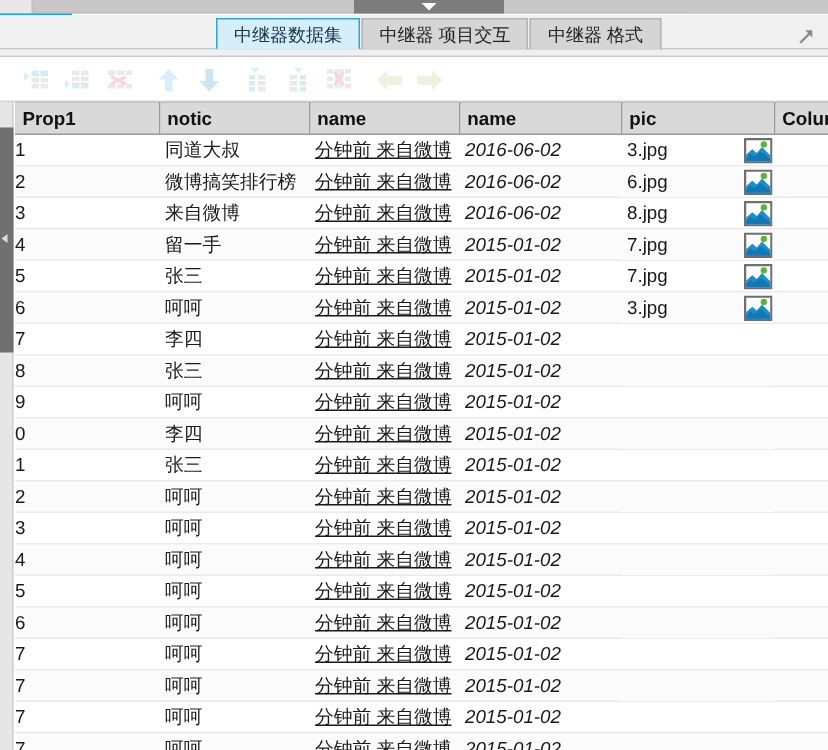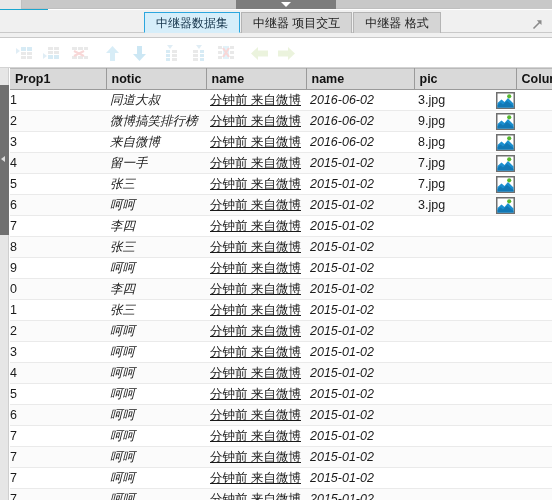--- a/index.html
+++ b/index.html
@@ -169,21 +169,21 @@
 
   
   .c-prop  { width: 96px; }
   .c-name  { width: 100px; }
   .c-notic { width: 100px; }
   .c-data  { width: 108px; }
   .c-pic   { width: 102px; }
   .c-col6  { width: 134px; }
 
   .cell-prop { padding-left: 0; text-indent: -4px; }
-  .cell-name { padding-left: 21px; font-style: italic; }
+  .cell-name { padding-left: 21px; }
   .cell-notic { padding-left: 5px; text-decoration: underline; }
   .cell-data { padding-left: 5px; font-style: italic; }
   .cell-pic  { padding-left: 5px; }
   .pic-cell { position: relative; }
   .pic-name { display: inline-block; }
   .thumb-holder { position: absolute; left: 82px; top: 2px; }
 </style>
 </head>
 <body>
 
@@ -355,21 +355,21 @@
                 <path d="M1.5 13 L4.5 10.5 L7 12.5 L11 9 L17.5 14 L17.5 15.5 L1.5 15.5 Z" fill="#1178b5"></path>
                 <circle cx="13.2" cy="4.3" r="2.1" fill="#57b72e"></circle>
               </svg></span></td>
           <td></td>
         </tr>
         <tr>
           <td class="cell-prop">2</td>
           <td class="cell-name">微博搞笑排行榜</td>
           <td class="cell-notic">分钟前 来自微博</td>
           <td class="cell-data">2016-06-02</td>
-          <td class="cell-pic pic-cell"><span class="pic-name">9.jpg</span><span class="thumb-holder"><svg width="19" height="17" viewBox="0 0 19 17">
+          <td class="cell-pic pic-cell"><span class="pic-name">6.jpg</span><span class="thumb-holder"><svg width="19" height="17" viewBox="0 0 19 17">
                 <rect x="0" y="0" width="19" height="17" fill="#6f6f6f"></rect>
                 <rect x="1.5" y="1.5" width="16" height="14" fill="#ffffff"></rect>
                 <path d="M1.5 11 L5.5 7.5 L8.5 10 L12 6 L17.5 11.5 L17.5 15.5 L1.5 15.5 Z" fill="#1a8fd0"></path>
                 <path d="M1.5 13 L4.5 10.5 L7 12.5 L11 9 L17.5 14 L17.5 15.5 L1.5 15.5 Z" fill="#1178b5"></path>
                 <circle cx="13.2" cy="4.3" r="2.1" fill="#57b72e"></circle>
               </svg></span></td>
           <td></td>
         </tr>
         <tr>
           <td class="cell-prop">3</td>

